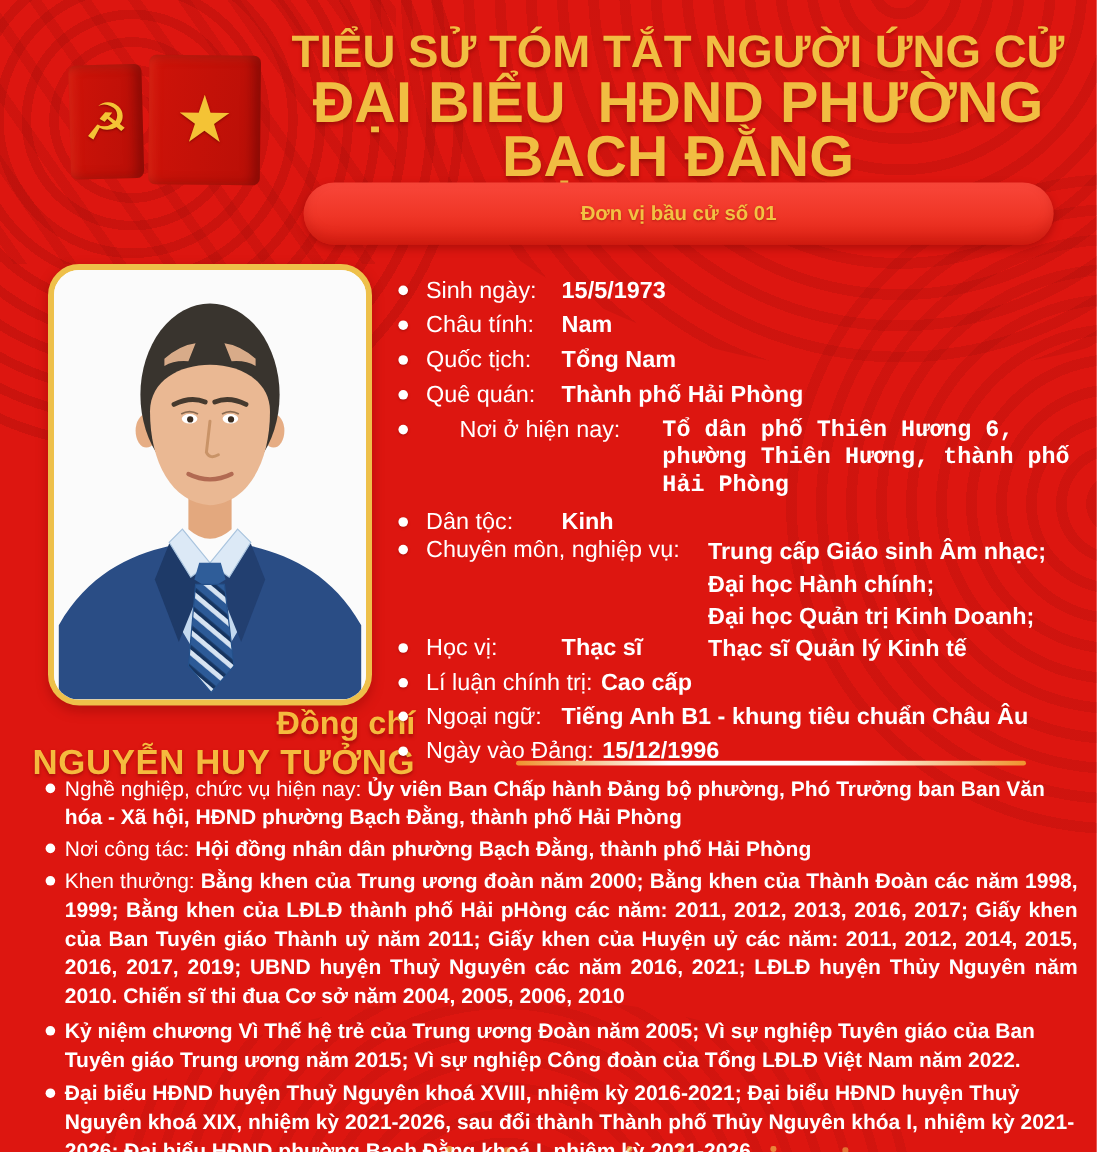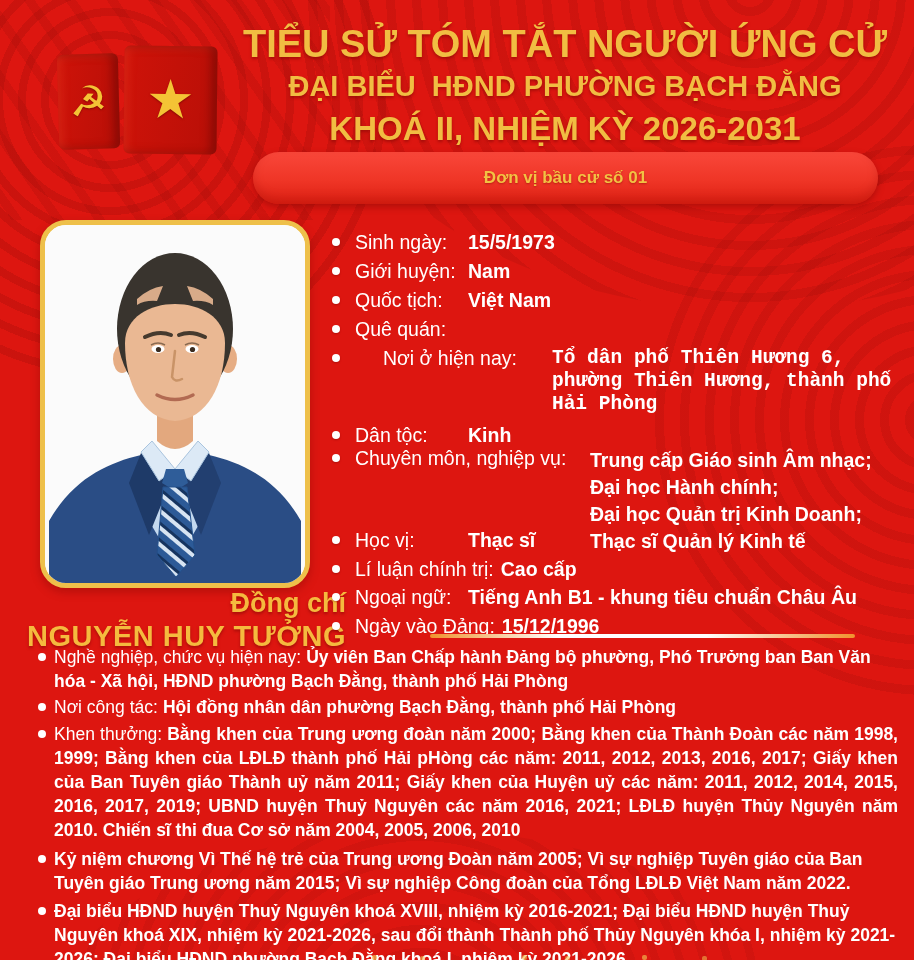--- a/index.html
+++ b/index.html
@@ -26,21 +26,21 @@
     box-shadow:inset -6px 0 10px rgba(90,6,3,.5), inset 4px 2px 8px rgba(255,90,60,.25);}
   .flag1{left:58px; top:54px; width:61px; height:95px; transform:rotate(-1.5deg);}
   .flag2{left:124px; top:46px; width:93px; height:108px; transform:rotate(.6deg);}
   .flag-sym{font-family:"DejaVu Sans",sans-serif; color:#f4c335; text-shadow:0 1px 2px rgba(90,5,2,.6); line-height:1;}
   .flag1 .flag-sym{font-size:42px;}
   .flag2 .flag-sym{font-size:54px;}
   
   .title{position:absolute; left:236px; top:24px; width:658px; text-align:center;
     color:#f1bd42; font-weight:700; text-shadow:0 2px 3px rgba(128,8,4,.55);}
   .t1{font-size:38px; line-height:40px;}
-  .t2{font-size:29px; line-height:45px; white-space:pre-wrap;}
+  .t2{font-size:48px; line-height:45px; white-space:pre-wrap;}
   .t3{font-size:33px; line-height:40px;}
   
   .badge{position:absolute; left:253px; top:152px; width:625px; height:52px; border-radius:27px;
     background:linear-gradient(180deg,#f9473a 0%, #ef3526 55%, #dd2013 100%);
     box-shadow:0 3px 7px rgba(110,5,2,.4), inset 0 -5px 10px rgba(150,8,4,.25);
     display:flex; align-items:center; justify-content:center;
     color:#f2c243; font-size:17px; font-weight:700; text-shadow:0 1px 2px rgba(140,10,5,.5);}
   
   .photo{position:absolute; left:40px; top:220px; width:270px; height:368px; box-sizing:border-box;
     border:5px solid #eec04a; border-radius:26px; background:#fdfdfd; overflow:hidden;
@@ -163,31 +163,32 @@
   </div>
 
   <div class="details">
     <div class="drow col">
       <span class="ddot"></span>
       <span class="dlbl">Sinh ngày:</span>
       <span class="dval">15/5/1973</span>
     </div>
     <div class="drow col">
       <span class="ddot"></span>
-      <span class="dlbl">Giới huyện:</span>
+      <span class="dlbl">Châu tính:</span>
       <span class="dval">Nam</span>
     </div>
     <div class="drow col">
       <span class="ddot"></span>
       <span class="dlbl">Quốc tịch:</span>
-      <span class="dval">Việt Nam</span>
+      <span class="dval">Tổng Nam</span>
     </div>
     <div class="drow col">
       <span class="ddot"></span>
       <span class="dlbl">Quê quán:</span>
+      <span class="dval">Thành phố Hải Phòng</span>
     </div>
     <div class="drow inline home mb8">
       <span class="ddot"></span>
       <span class="dlbl">Nơi ở hiện nay:</span>
       <span class="dval">Tổ dân phố Thiên Hương 6, phường Thiên Hương, thành phố Hải Phòng</span>
     </div>
     <div class="drow col mb0">
       <span class="ddot"></span>
       <span class="dlbl">Dân tộc:</span>
       <span class="dval">Kinh</span>

